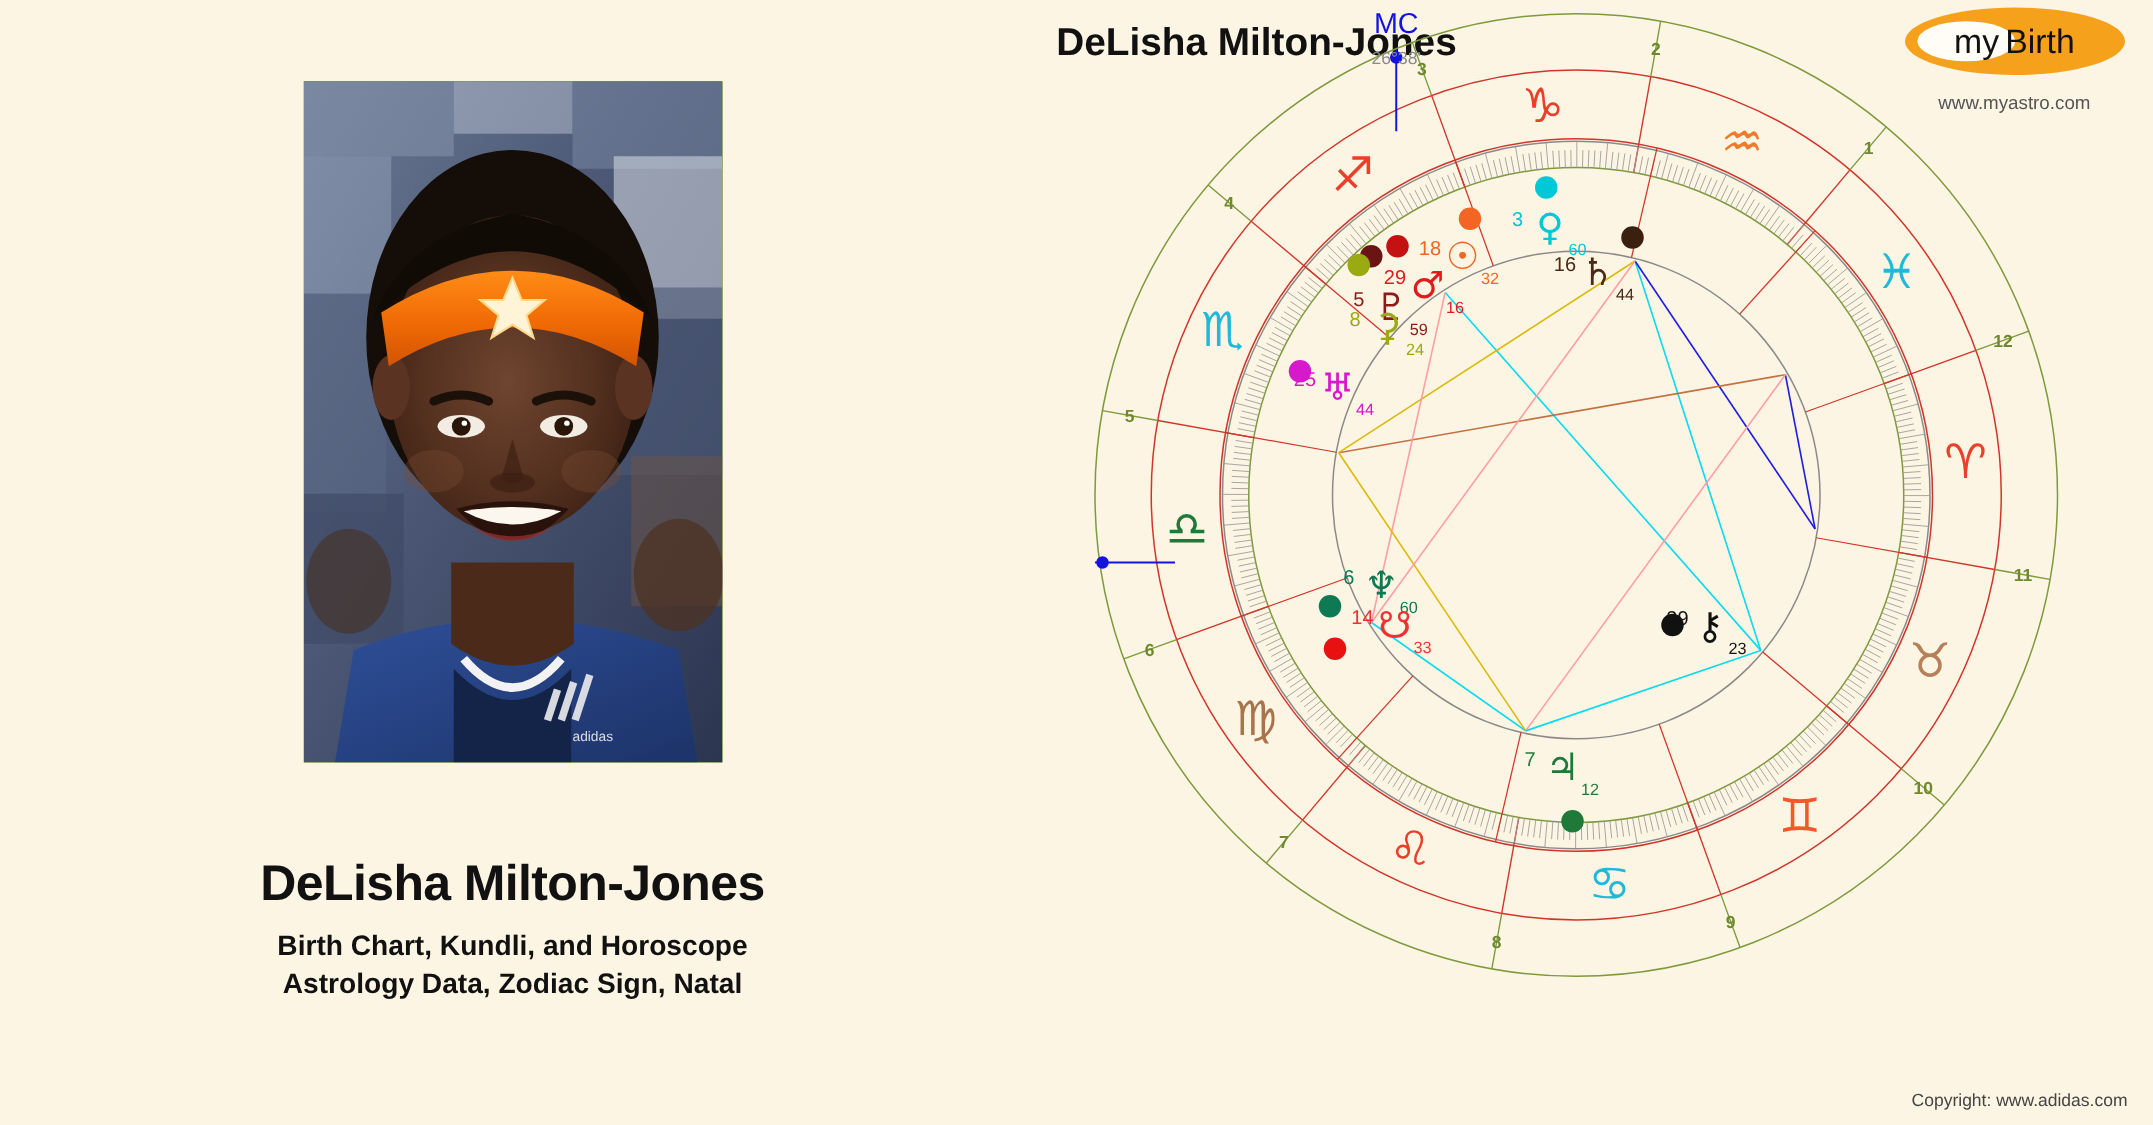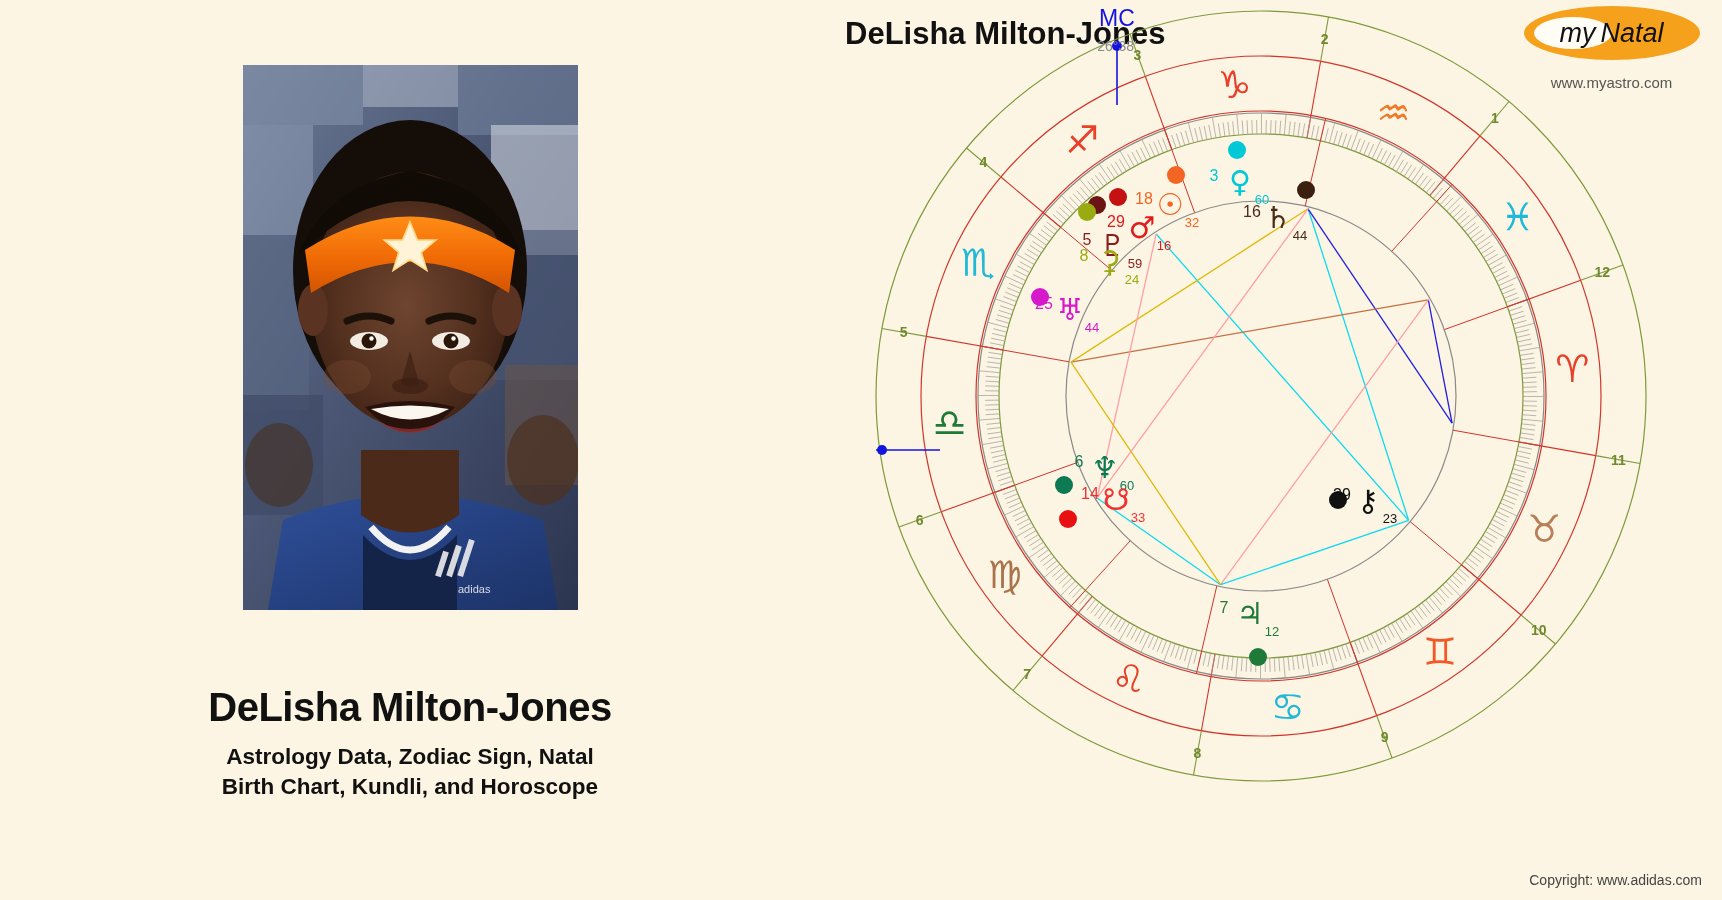--- a/index.html
+++ b/index.html
@@ -25,21 +25,21 @@
   }
   .person-sub{
     position:absolute;left:0;top:742px;width:820px;
     text-align:center;font-size:22.5px;font-weight:bold;color:#111;
     line-height:1.33;
   }
   .logo-wrap{
     position:absolute;right:18px;top:6px;width:185px;height:76px;text-align:center;
   }
   .logo-ellipse{
-    position:relative;width:176px;height:54px;margin:0 auto;font-style:italic;
+    position:relative;width:176px;height:54px;margin:0 auto;
   }
   .logo-ellipse .oval{
     position:absolute;inset:0;border-radius:50%;background:#f5a11b;
   }
   .logo-ellipse .inner-oval{
     position:absolute;left:10px;top:11px;width:78px;height:32px;border-radius:50%;background:#fffdf6;
   }
   .logo-ellipse .txt{
     position:absolute;inset:0;display:flex;align-items:center;justify-content:center;
     font-size:27px;color:#111;letter-spacing:0px;
@@ -150,33 +150,33 @@
         <path d="M134 356 Q167 372 200 356 Q167 380 134 356 Z" fill="#8e2f2f" opacity="0.8"></path>
 
         <ellipse cx="104" cy="312" rx="24" ry="17" fill="#7b4d34" opacity="0.35"></ellipse>
         <ellipse cx="230" cy="312" rx="24" ry="17" fill="#7b4d34" opacity="0.35"></ellipse>
       </g>
     </svg>
   </div>
 
   <div class="person-name">DeLisha Milton-Jones</div>
   <div class="person-sub">
+    <div>Birth Chart, Kundli, and Horoscope</div>
     <div>Astrology Data, Zodiac Sign, Natal</div>
-    <div>Birth Chart, Kundli, and Horoscope</div>
   </div>
 </div>
 
 <div class="logo-wrap">
   <div class="logo-ellipse">
     <div class="oval"></div>
     <div class="inner-oval"></div>
     <div class="txt">
       <span>my</span>
       <span style="width:5px"></span>
-      <span>Natal</span>
+      <span>Birth</span>
     </div>
   </div>
   <div class="logo-url">www.myastro.com</div>
 </div>
 
 <div class="copyright">Copyright: www.adidas.com</div>
 
 <div class="chart-title">DeLisha Milton-Jones</div>
 
 <div class="wheel">

